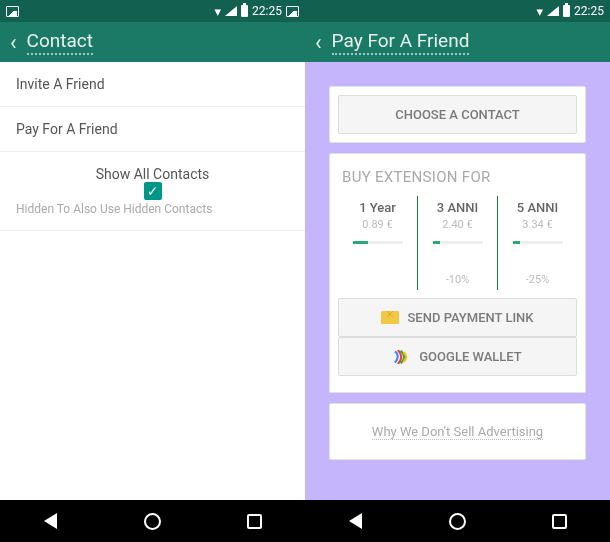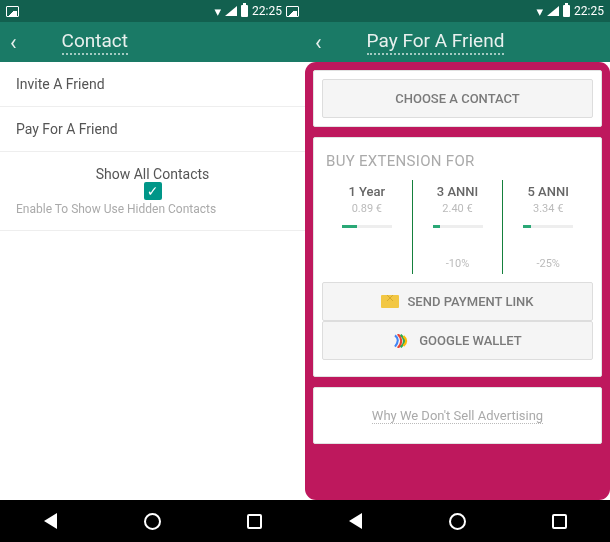--- a/index.html
+++ b/index.html
@@ -3,23 +3,23 @@
   <meta charset="utf-8">
   <style>
     * { margin: 0; padding: 0; box-sizing: border-box; font-family: -apple-system, BlinkMacSystemFont, "Segoe UI", Roboto, sans-serif; }
     body { width: 610px; height: 542px; display: flex; background: #000; }
     .phone { width: 305px; height: 542px; display: flex; flex-direction: column; background: #fff; }
     .status-bar { height: 22px; background: #12604f; display: flex; justify-content: flex-end; align-items: center; padding: 0 6px; gap: 4px; color: #fff; font-size: 12px; }
     .status-bar.left-sb { justify-content: space-between; }
     .status-left-icons, .status-right-icons { display: flex; align-items: center; gap: 4px; }
     .app-bar { height: 40px; background: #1a7a66; display: flex; align-items: center; padding: 0 10px; color: #e8f0ee; font-size: 19px; }
     .app-bar .back { font-size: 22px; margin-right: 10px; color: #e8f0ee; }
-    .app-title { border-bottom: 2px dotted rgba(255,255,255,0.6); padding-bottom: 1px; margin-left: 35px; }
-    .content { flex: 1; background: #fff; overflow: hidden; border-radius: 11px; }
-    .content.grey { background: #be185d; padding: 8px; }
+    .app-title { border-bottom: 2px dotted rgba(255,255,255,0.6); padding-bottom: 1px; }
+    .content { flex: 1; background: #fff; overflow: hidden; }
+    .content.grey { background: #c4b5fd; padding: 24px; }
     .list-item { padding: 14px 16px; border-bottom: 1px solid #eee; color: #555; font-size: 14px; }
     .list-item-header { display: flex; justify-content: space-between; align-items: center; flex-direction: column; }
     .list-item .sub { color: #aaa; font-size: 12px; margin-top: 2px; }
     .checkbox { width: 18px; height: 18px; background: #009688; border-radius: 2px; display: flex; align-items: center; justify-content: center; color: #fff; font-size: 14px; }
     .card { background: #fff; border: 1px solid #e2e2e2; border-radius: 2px; margin-bottom: 10px; padding: 8px; }
     .btn { background: #f5f5f5; border: 1px solid #ddd; border-radius: 2px; padding: 11px; text-align: center; color: #7a7a7a; font-size: 13px; font-weight: 500; display: flex; align-items: center; justify-content: center; gap: 8px; }
     .card-heading { color: #aaa; font-size: 15px; font-weight: 400; padding: 6px 4px 10px; letter-spacing: 0.3px; }
     .plans { display: flex; }
     .plan { flex: 1; text-align: center; padding: 4px 2px; border-right: 1px solid #15803d; }
     .plan:last-child { border-right: none; }
@@ -70,21 +70,21 @@
       <span>Invite A Friend</span>
     </div>
     <div class="list-item">
       <span>Pay For A Friend</span>
     </div>
     <div class="list-item">
       <div class="list-item-header">
         <span>Show All Contacts</span>
         <span class="checkbox">✓</span>
       </div>
-      <div class="sub">Enable To Show Use Hidden Contacts</div>
+      <div class="sub">Hidden To Also Use Hidden Contacts</div>
     </div>
   </div>
   <div class="nav-bar">
     <div class="nav-btn">
         <div class="nav-triangle"></div>
       </div>
     <div class="nav-btn">
         <div class="nav-circle"></div>
       </div>
     <div class="nav-btn">

